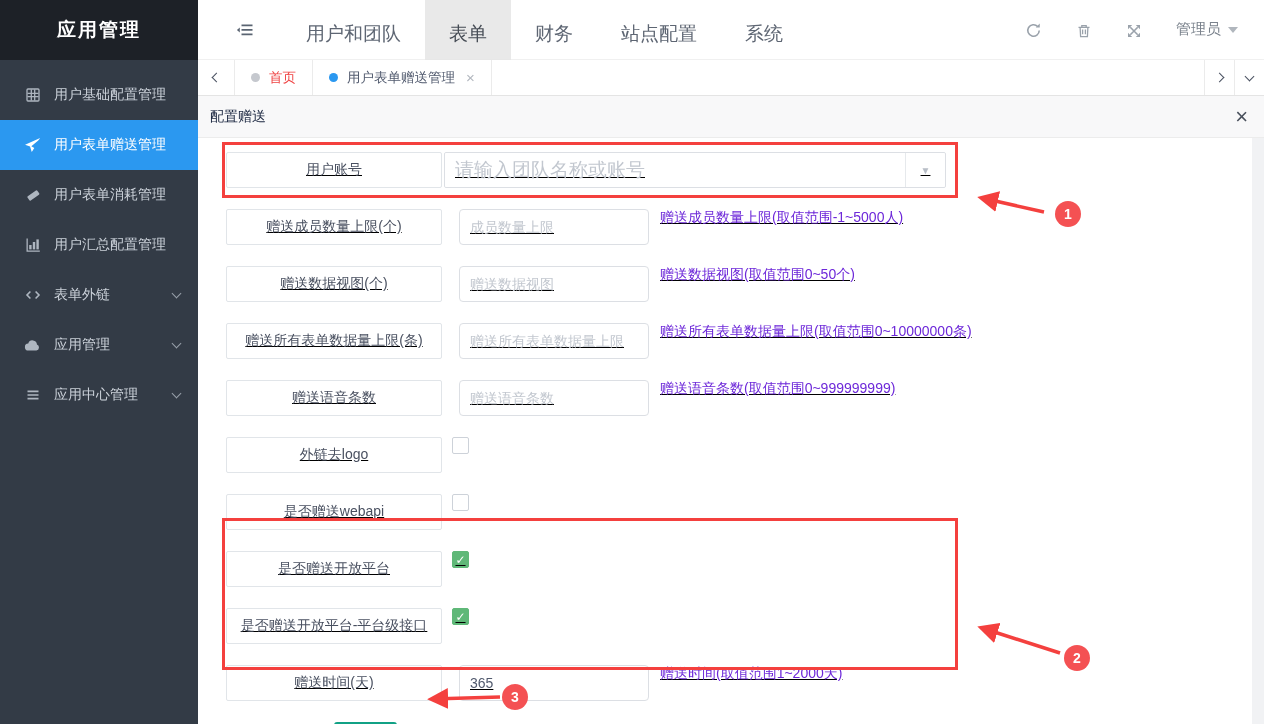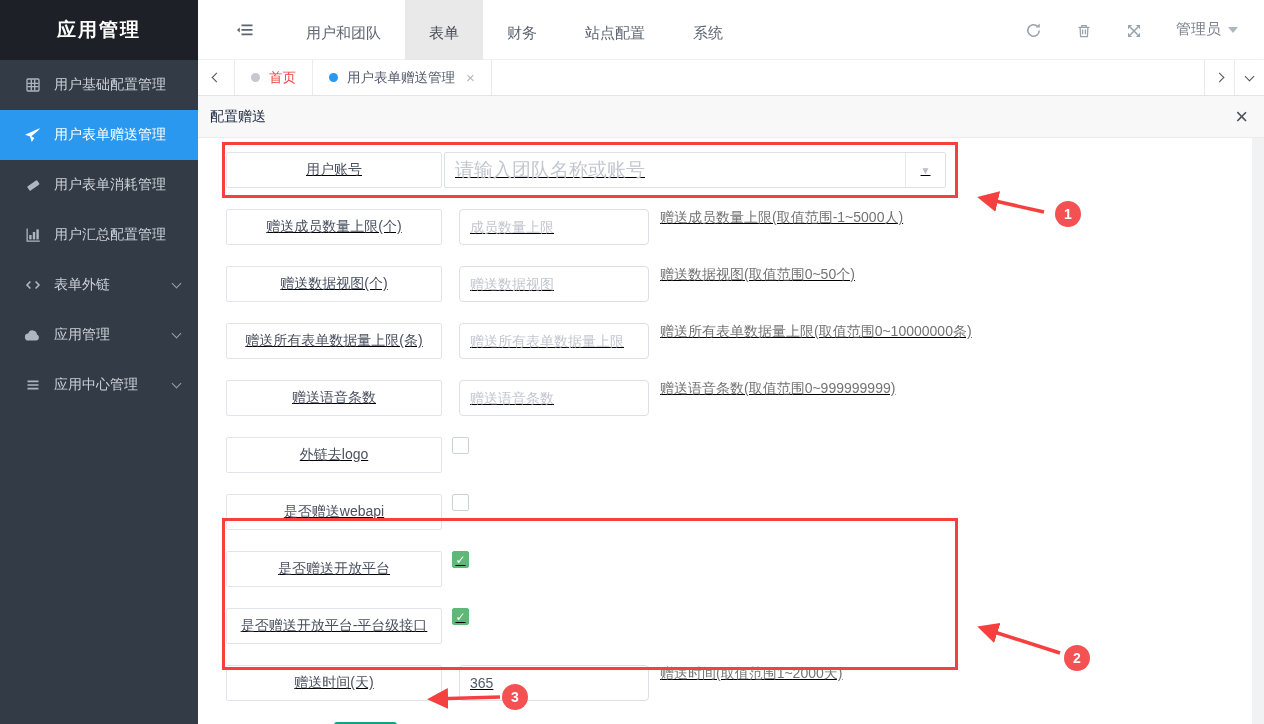--- a/index.html
+++ b/index.html
@@ -11,30 +11,30 @@
   body{font-family:"Liberation Sans","DejaVu Sans",sans-serif;}
   .app{position:relative;width:1264px;height:724px;overflow:hidden;background:#fff;}
 
   
   .header{display:flex;height:60px;}
   .logo{width:198px;height:60px;background:var(--logo-bg);color:#fff;display:flex;align-items:center;justify-content:center;
         font-size:19px;font-weight:bold;letter-spacing:2px;}
   .topnav{flex:1;background:#fff;display:flex;align-items:center;border-bottom:1px solid #f2f2f2;}
   .collapse-btn{margin-left:38px;color:#5a6472;display:flex;align-items:center;cursor:pointer;}
   .nav-items{display:flex;margin-left:28px;height:60px;}
-  .nav-item{padding:8px 24px;height:68px;display:flex;align-items:center;font-size:15px;color:#5e6673;cursor:pointer;}
+  .nav-item{padding:8px 24px;height:68px;display:flex;align-items:center;font-size:19px;color:#5e6673;cursor:pointer;}
   .nav-item.active{background:#e9e9e9;color:#464c55;}
   .topnav-right{margin-left:auto;display:flex;align-items:flex-end;gap:34px;padding-right:26px;}
   .icon-btn{color:#9aa2ab;display:flex;align-items:center;cursor:pointer;}
   .user-box{display:flex;align-items:center;gap:7px;color:#7a828c;font-size:15px;cursor:pointer;}
   .caret-down{width:0;height:0;border-left:5px solid transparent;border-right:5px solid transparent;border-top:6px solid #b0b6bd;}
 
   
   .body{display:flex;height:664px;}
-  .sidebar{width:198px;background:var(--sidebar-bg);flex-shrink:0;}
+  .sidebar{width:198px;background:var(--sidebar-bg);padding-top:10px;flex-shrink:0;}
   .s-item{height:50px;display:flex;align-items:center;padding:0 18px 0 24px;font-size:14px;color:#ccd2da;cursor:pointer;}
   .s-item .s-icon{width:17px;height:17px;margin-right:13px;display:flex;align-items:center;justify-content:center;color:#aeb6c0;}
   .s-item.active{background:var(--accent);color:#fff;}
   .s-item.active .s-icon{color:#fff;}
   .chev{width:7px;height:7px;border-right:1.5px solid #98a0aa;border-bottom:1.5px solid #98a0aa;display:inline-block;}
   .chev.down{transform:rotate(45deg);margin-top:-3px;}
   .chev.left{transform:rotate(135deg);border-color:#495060;}
   .chev.right{transform:rotate(-45deg);border-color:#495060;}
   .s-item .chev{margin-left:auto;}
 
@@ -64,21 +64,21 @@
              color:#495060;border-radius:2px;flex-shrink:0;}
   .txt-input{width:190px;height:36px;border:1px solid #dcdfe4;border-radius:4px;margin-left:17px;padding:0 10px;font-size:14px;
              color:#515a6e;font-family:inherit;outline:none;}
   .txt-input::placeholder,.sel-input::placeholder{color:#c2c7cf;}
   .select-box{margin-left:2px;width:502px;height:36px;border:1px solid #dcdfe4;border-radius:2px;display:flex;background:#fff;}
   .sel-input{flex:1;border:none;outline:none;padding:0 10px;font-size:19px;color:#515a6e;font-family:inherit;border-radius:2px;}
   .sel-arrow{width:40px;border-left:1px solid #e6e9ec;display:flex;align-items:center;justify-content:center;color:#b8bec7;
              font-size:10px;background:#fff;border-radius:0 2px 2px 0;}
   .cbx{width:17px;height:17px;margin-left:10px;border:1px solid #cdd2d9;border-radius:2px;background:#fff;cursor:pointer;}
   .cbx.checked{background:var(--green);border-color:var(--green);color:#fff;display:flex;align-items:center;justify-content:center;font-size:12px;}
-  .hint{margin-left:11px;color:#737373;font-size:14px;white-space:nowrap;}
+  .hint{margin-left:11px;color:#6d28d9;font-size:14px;white-space:nowrap;}
   .submit-row{margin-left:108px;margin-top:0;}
   .submit-btn{width:63px;height:35px;background:var(--teal);color:#fff;border:none;border-radius:3px;font-size:14px;
               font-family:inherit;cursor:pointer;}
 
   
   .ann-box{position:absolute;border:3px solid var(--red);z-index:40;pointer-events:none;}
   .ann-box.b1{left:222px;top:142px;width:736px;height:56px;}
   .ann-box.b2{left:222px;top:518px;width:736px;height:152px;}
   .arrows{position:absolute;left:0;top:0;z-index:41;pointer-events:none;}
   .badge{position:absolute;width:26px;height:26px;border-radius:50%;background:#f45153;color:#fff;font-size:14px;font-weight:bold;

